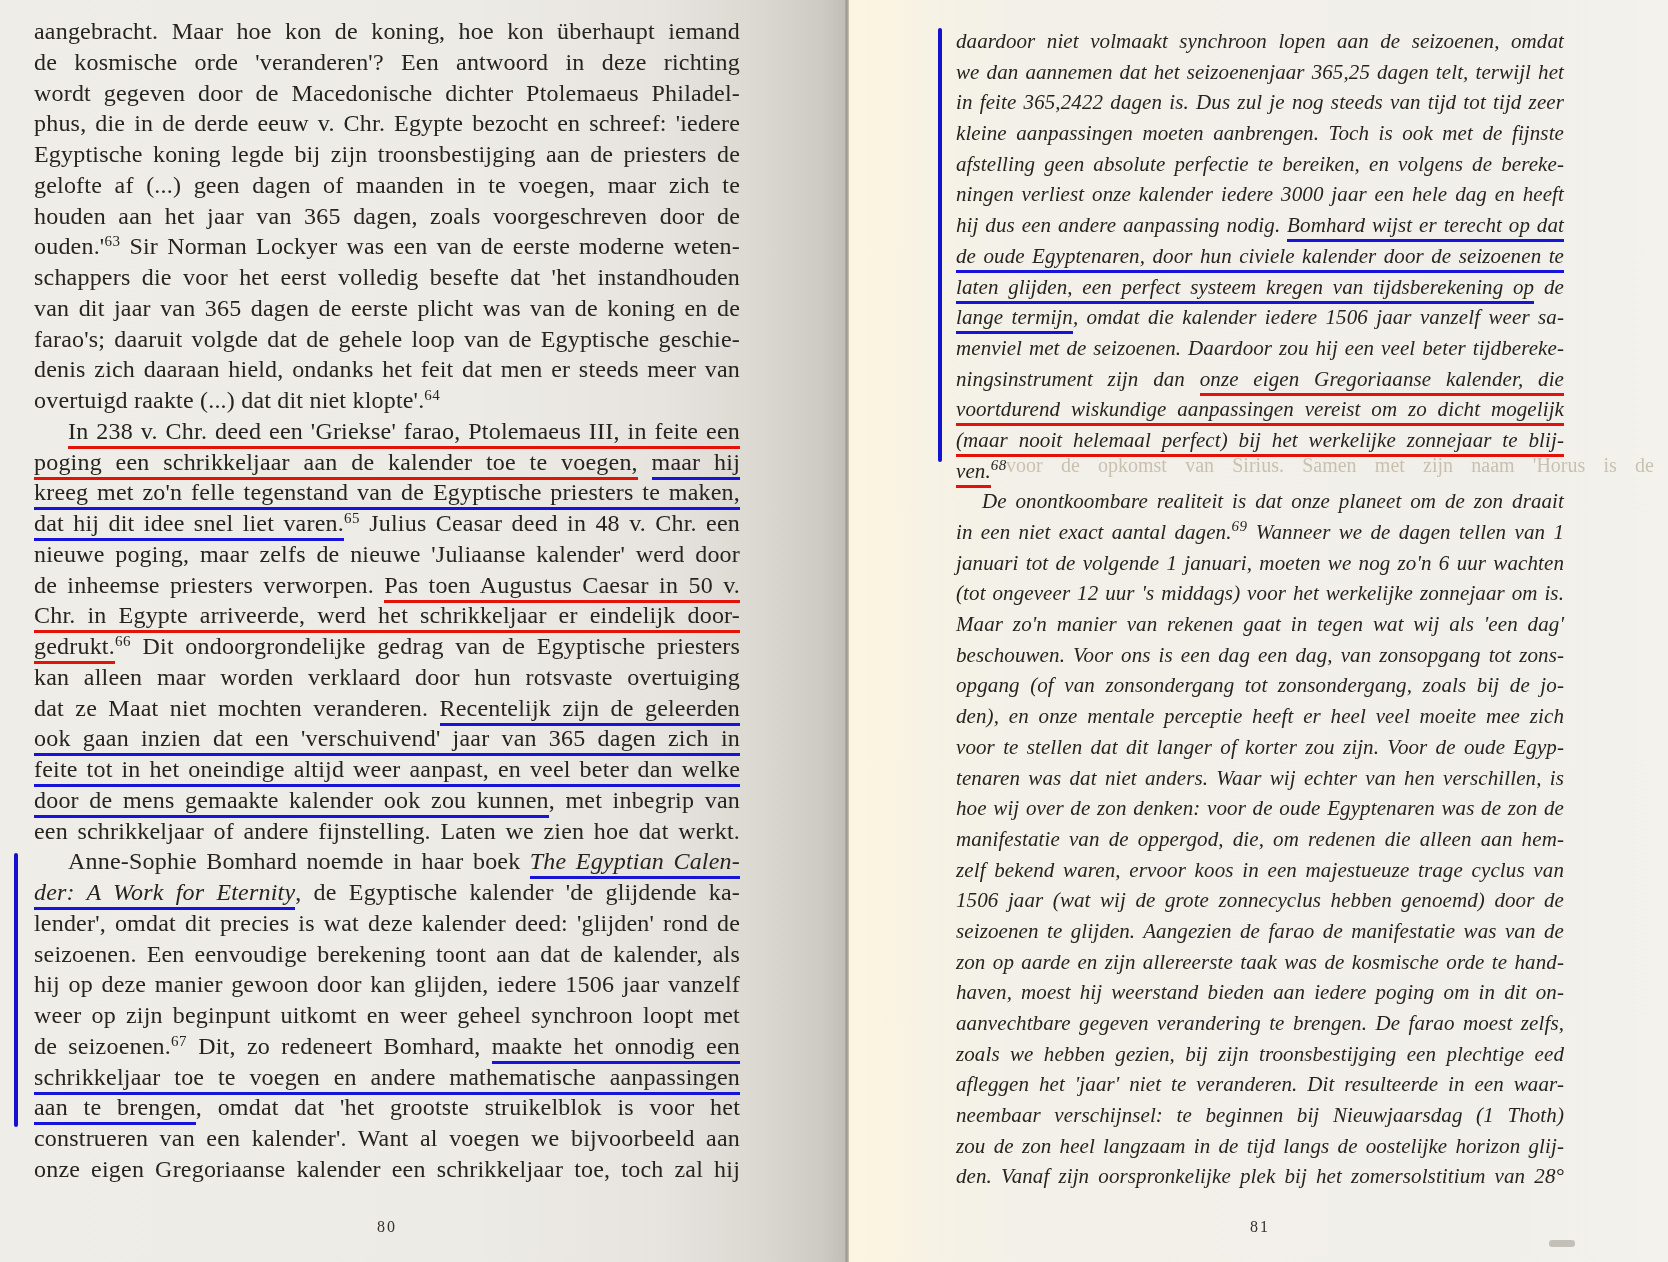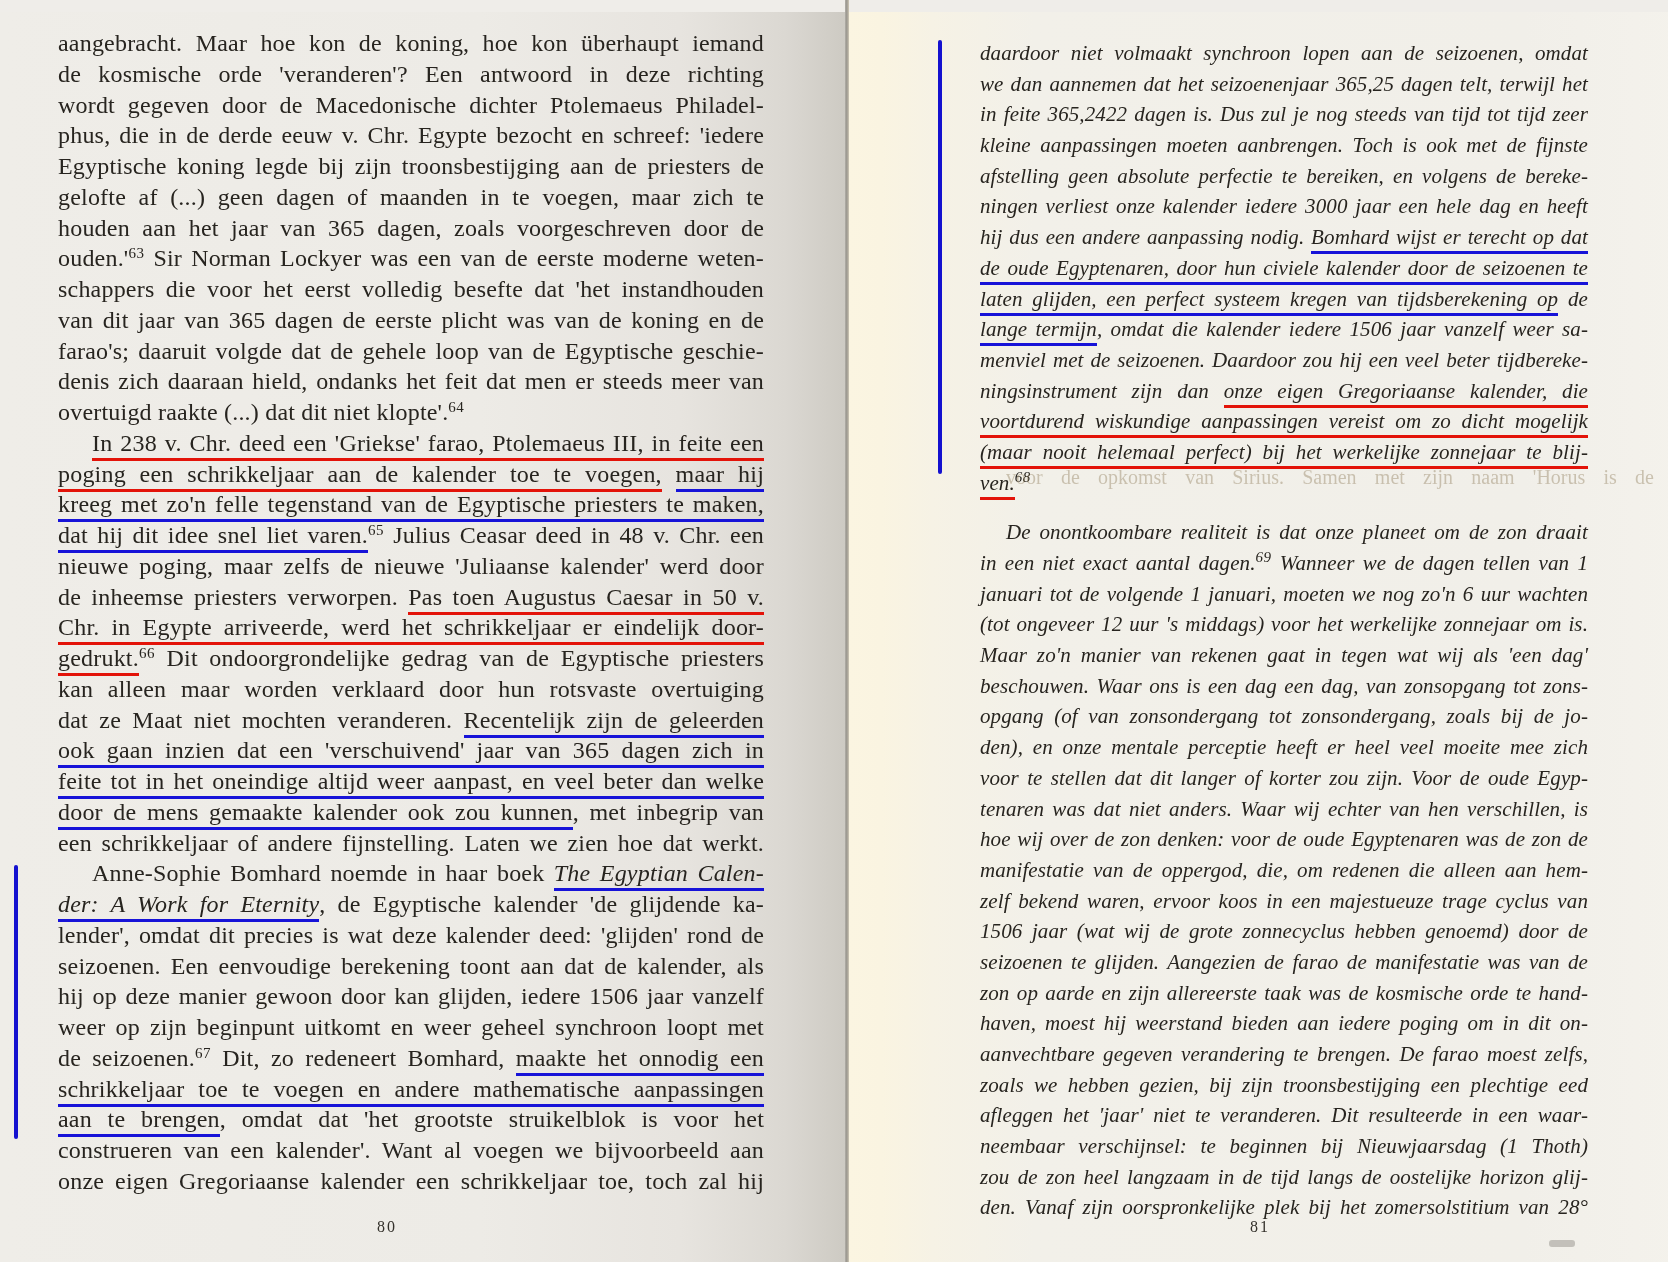--- a/index.html
+++ b/index.html
@@ -1,21 +1,21 @@
 <!DOCTYPE html>
 <html><head>
 <meta charset="utf-8">
 <style>
   html,body { margin:0; padding:0; background:#8a8780; }
   .spread {
     position:relative; width:1668px; height:1262px; overflow:hidden;
     font-family:"Liberation Serif","DejaVu Serif",serif;
     color:#27241f; background:#efede9;
   }
-  .page { position:absolute; top:12px; bottom:0;padding-left:24px; }
+  .page { position:absolute; top:0; bottom:0; }
   .page-left {
     left:0; width:848px;
     background:linear-gradient(to right,#efede8 0%,#edebe6 55%,#e7e4df 78%,#dbd8d2 90%,#cdcac3 97%,#bfbcb5 100%);
   }
   .page-right {
     left:848px; width:820px;
     background:linear-gradient(to right,#fbf5e1 0%,#faf4e1 4%,#f6f2e5 10%,#f2f0e9 22%,#f1efe9 80%,#f4f2ec 100%);
   }
   .seam {
     position:absolute; left:845px; top:0; bottom:0; width:4px;
@@ -27,21 +27,21 @@
     font-size:24px; line-height:30.75px; letter-spacing:.2px;
   }
   .page-right .text-col {
     margin:26px 0 0 108px; width:608px;
     font-size:21px; line-height:30.7px; letter-spacing:.1px;font-style:italic;
   }
   .line { text-align:justify; text-align-last:justify; height:30.75px; white-space:normal; }
   .page-right .line { height:30.7px; }
   .line.end { text-align-last:left; }
   .page-left .line.ind { text-indent:34px; }
-  .page-right .line.ind { text-indent:26px;margin-top:19px; }
+  .page-right .line.ind { text-indent:26px; }
   .it { font-style:italic; }
   .sup { font-size:15px; line-height:0; position:relative; top:-8px; letter-spacing:.5px; }
   .u-red  { border-bottom:3.5px solid #e31309; padding-bottom:2px; }
   .u-blue { border-bottom:3.5px solid #1713d8; padding-bottom:2px;margin-top:42px; }
   .margin-line { position:absolute; width:4px; background:#1411cf; border-radius:2px; }
   .margin-line-left  { left:14px; top:853px; height:274px; }
   .margin-line-right { left:90px; top:28px;  height:434px; }
   .pageno {
     position:absolute; bottom:26px; font-size:16px; letter-spacing:2px; text-align:center;
     color:#34312b;
@@ -124,21 +124,21 @@
         <div class="line"><span class="">menviel met de seizoenen. Daardoor zou hij een veel beter tijdbereke-</span></div>
         <div class="line"><span class="">ningsinstrument zijn dan </span><span class="u-red ">onze eigen Gregoriaanse kalender, die</span></div>
         <div class="line"><span class="u-red ">voortdurend wiskundige aanpassingen vereist om zo dicht mogelijk</span></div>
         <div class="line"><span class="u-red ">(maar nooit helemaal perfect) bij het werkelijke zonnejaar te blij-</span></div>
         <div class="line end"><span class="u-red ">ven.</span><span class="sup">68</span></div>
         <div class="line ind"><span class="">De onontkoombare realiteit is dat onze planeet om de zon draait</span></div>
         <div class="line"><span class="">in een niet exact aantal dagen.</span><span class="sup">69</span><span class=""> Wanneer we de dagen tellen van 1</span></div>
         <div class="line"><span class="">januari tot de volgende 1 januari, moeten we nog zo'n 6 uur wachten</span></div>
         <div class="line"><span class="">(tot ongeveer 12 uur 's middags) voor het werkelijke zonnejaar om is.</span></div>
         <div class="line"><span class="">Maar zo'n manier van rekenen gaat in tegen wat wij als 'een dag'</span></div>
-        <div class="line"><span class="">beschouwen. Waar ons is een dag een dag, van zonsopgang tot zons-</span></div>
+        <div class="line"><span class="">beschouwen. Voor ons is een dag een dag, van zonsopgang tot zons-</span></div>
         <div class="line"><span class="">opgang (of van zonsondergang tot zonsondergang, zoals bij de jo-</span></div>
         <div class="line"><span class="">den), en onze mentale perceptie heeft er heel veel moeite mee zich</span></div>
         <div class="line"><span class="">voor te stellen dat dit langer of korter zou zijn. Voor de oude Egyp-</span></div>
         <div class="line"><span class="">tenaren was dat niet anders. Waar wij echter van hen verschillen, is</span></div>
         <div class="line"><span class="">hoe wij over de zon denken: voor de oude Egyptenaren was de zon de</span></div>
         <div class="line"><span class="">manifestatie van de oppergod, die, om redenen die alleen aan hem-</span></div>
         <div class="line"><span class="">zelf bekend waren, ervoor koos in een majestueuze trage cyclus van</span></div>
         <div class="line"><span class="">1506 jaar (wat wij de grote zonnecyclus hebben genoemd) door de</span></div>
         <div class="line"><span class="">seizoenen te glijden. Aangezien de farao de manifestatie was van de</span></div>
         <div class="line"><span class="">zon op aarde en zijn allereerste taak was de kosmische orde te hand-</span></div>

